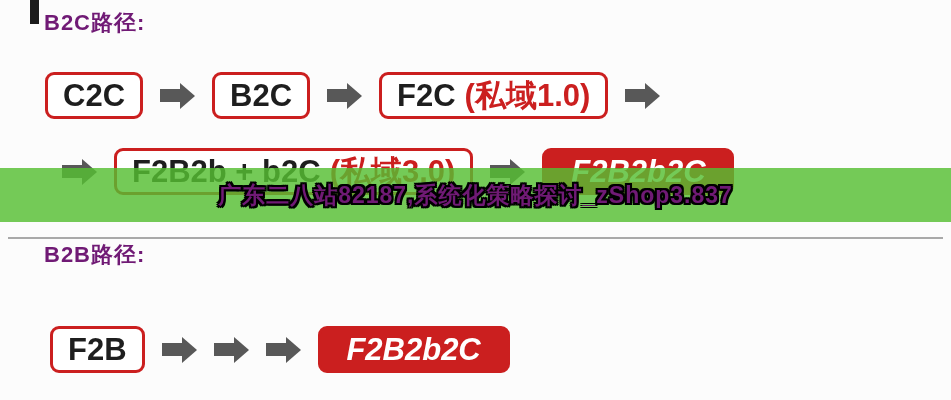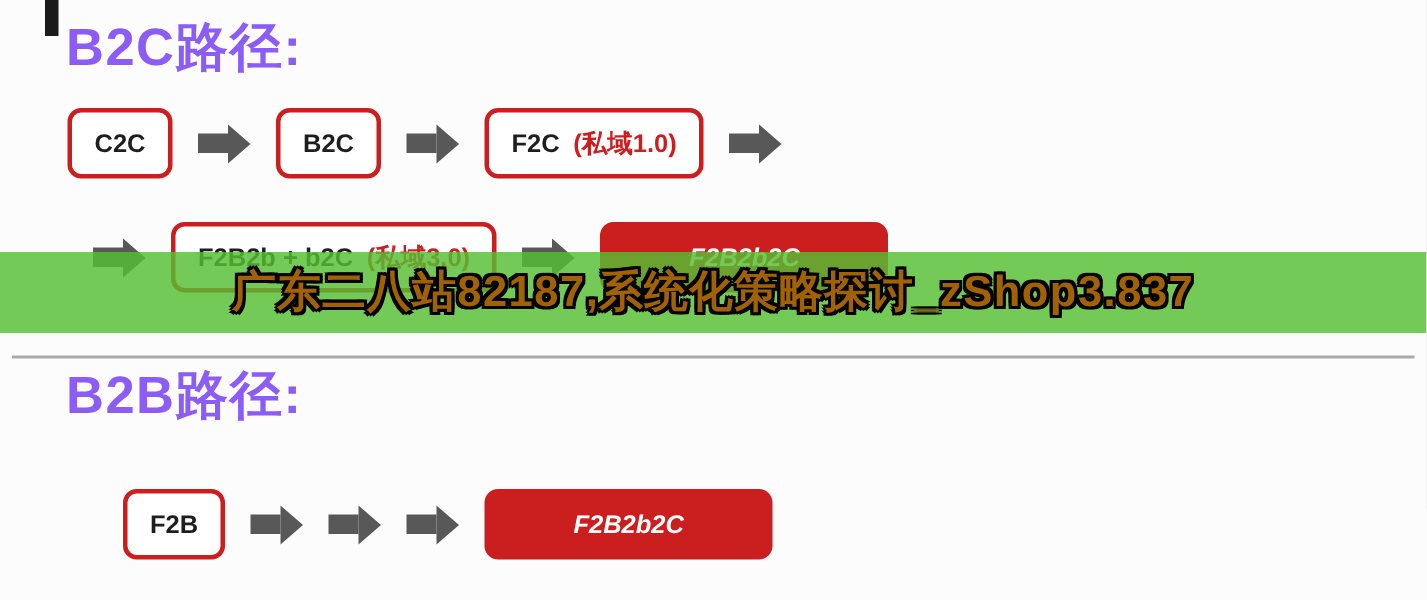--- a/index.html
+++ b/index.html
@@ -3,33 +3,33 @@
 <meta charset="utf-8">
 <style>
   * { margin:0; padding:0; box-sizing:border-box; }
   html,body { width:951px; height:400px; overflow:hidden; background:#e9e9e9; }
   .stage {
     position:relative; width:951px; height:400px; background:#fcfcfc;
     font-family:"Liberation Sans","DejaVu Sans",sans-serif;
   }
   .corner-mark { position:absolute; left:30px; top:0; width:9px; height:24px; background:#1b1b1b; }
   .section-title {
-    position:absolute; left:44px; font-size:35px; font-weight:bold; color:#8b5cf6; letter-spacing:1px;text-align:center;
+    position:absolute; left:44px; font-size:22px; font-weight:bold; color:#701a75; letter-spacing:1px;text-align:center;
   }
   .t1 { top:8px; }
   .t2 { top:240px; }
   .flow-row { position:absolute; display:flex; align-items:center; gap:17px; }
   .row1 { left:45px; top:72px; }
   .row2 { left:62px; top:148px; z-index:1; }
-  .row3 { left:50px; top:326px;margin-left:32px; }
+  .row3 { left:50px; top:326px; }
   .fbox {
     height:47px; background:#ffffff;
     border:3px solid var(--box-border,#cb1f1f); border-radius:9px;
     display:flex; align-items:center; justify-content:center;
-    padding:0 15px; font-size:17px; font-weight:bold; color:#1e1e1e; white-space:nowrap;
+    padding:0 15px; font-size:31px; font-weight:bold; color:#1e1e1e; white-space:nowrap;
   }
   .fbox .sub { color:var(--box-border,#cb1f1f); margin-left:9px; }
   .fbox.filled {
     background:var(--box-border,#cb1f1f); border-color:var(--box-border,#cb1f1f);
     min-width:192px;
     font-style:italic;
   }
   .fbox.filled .main { color:var(--filled-text,#ffffff); }
   .arrow { display:flex; align-items:center; flex:0 0 auto; }
   .arrow .shaft { width:20px; height:13px; background:var(--arrow,#585858); }
@@ -37,21 +37,21 @@
     width:0; height:0;
     border-top:13px solid transparent; border-bottom:13px solid transparent;
     border-left:15px solid var(--arrow,#585858);
   }
   .banner {
     position:absolute; left:0; top:168px; width:951px; height:54px;
     background:rgba(86,190,50,0.82);
     display:flex; align-items:center; justify-content:center; z-index:5;
   }
   .banner-text {
-    font-size:29px; font-weight:bold; color:#a16207; letter-spacing:1px; white-space:nowrap;
+    font-size:23px; font-weight:bold; color:#701a75; letter-spacing:1px; white-space:nowrap;
     text-shadow:
       -2px -2px 0 #000, 2px -2px 0 #000, -2px 2px 0 #000, 2px 2px 0 #000,
       -2px 0 0 #000, 2px 0 0 #000, 0 -2px 0 #000, 0 2px 0 #000;
   }
   .divider { position:absolute; left:8px; top:237px; width:935px; height:2px; background:#a9a9a9; }
 </style>
 </head>
 <body>
 
 <div class="stage">

